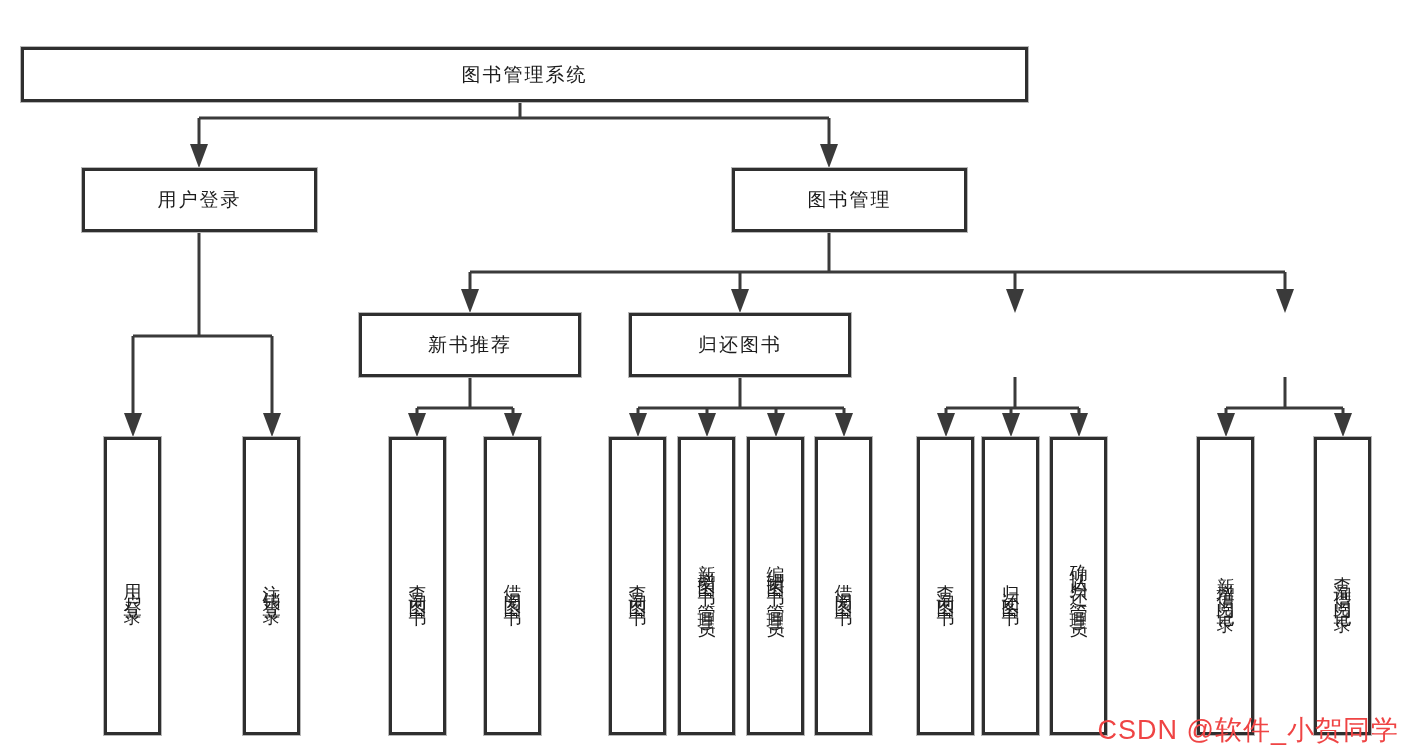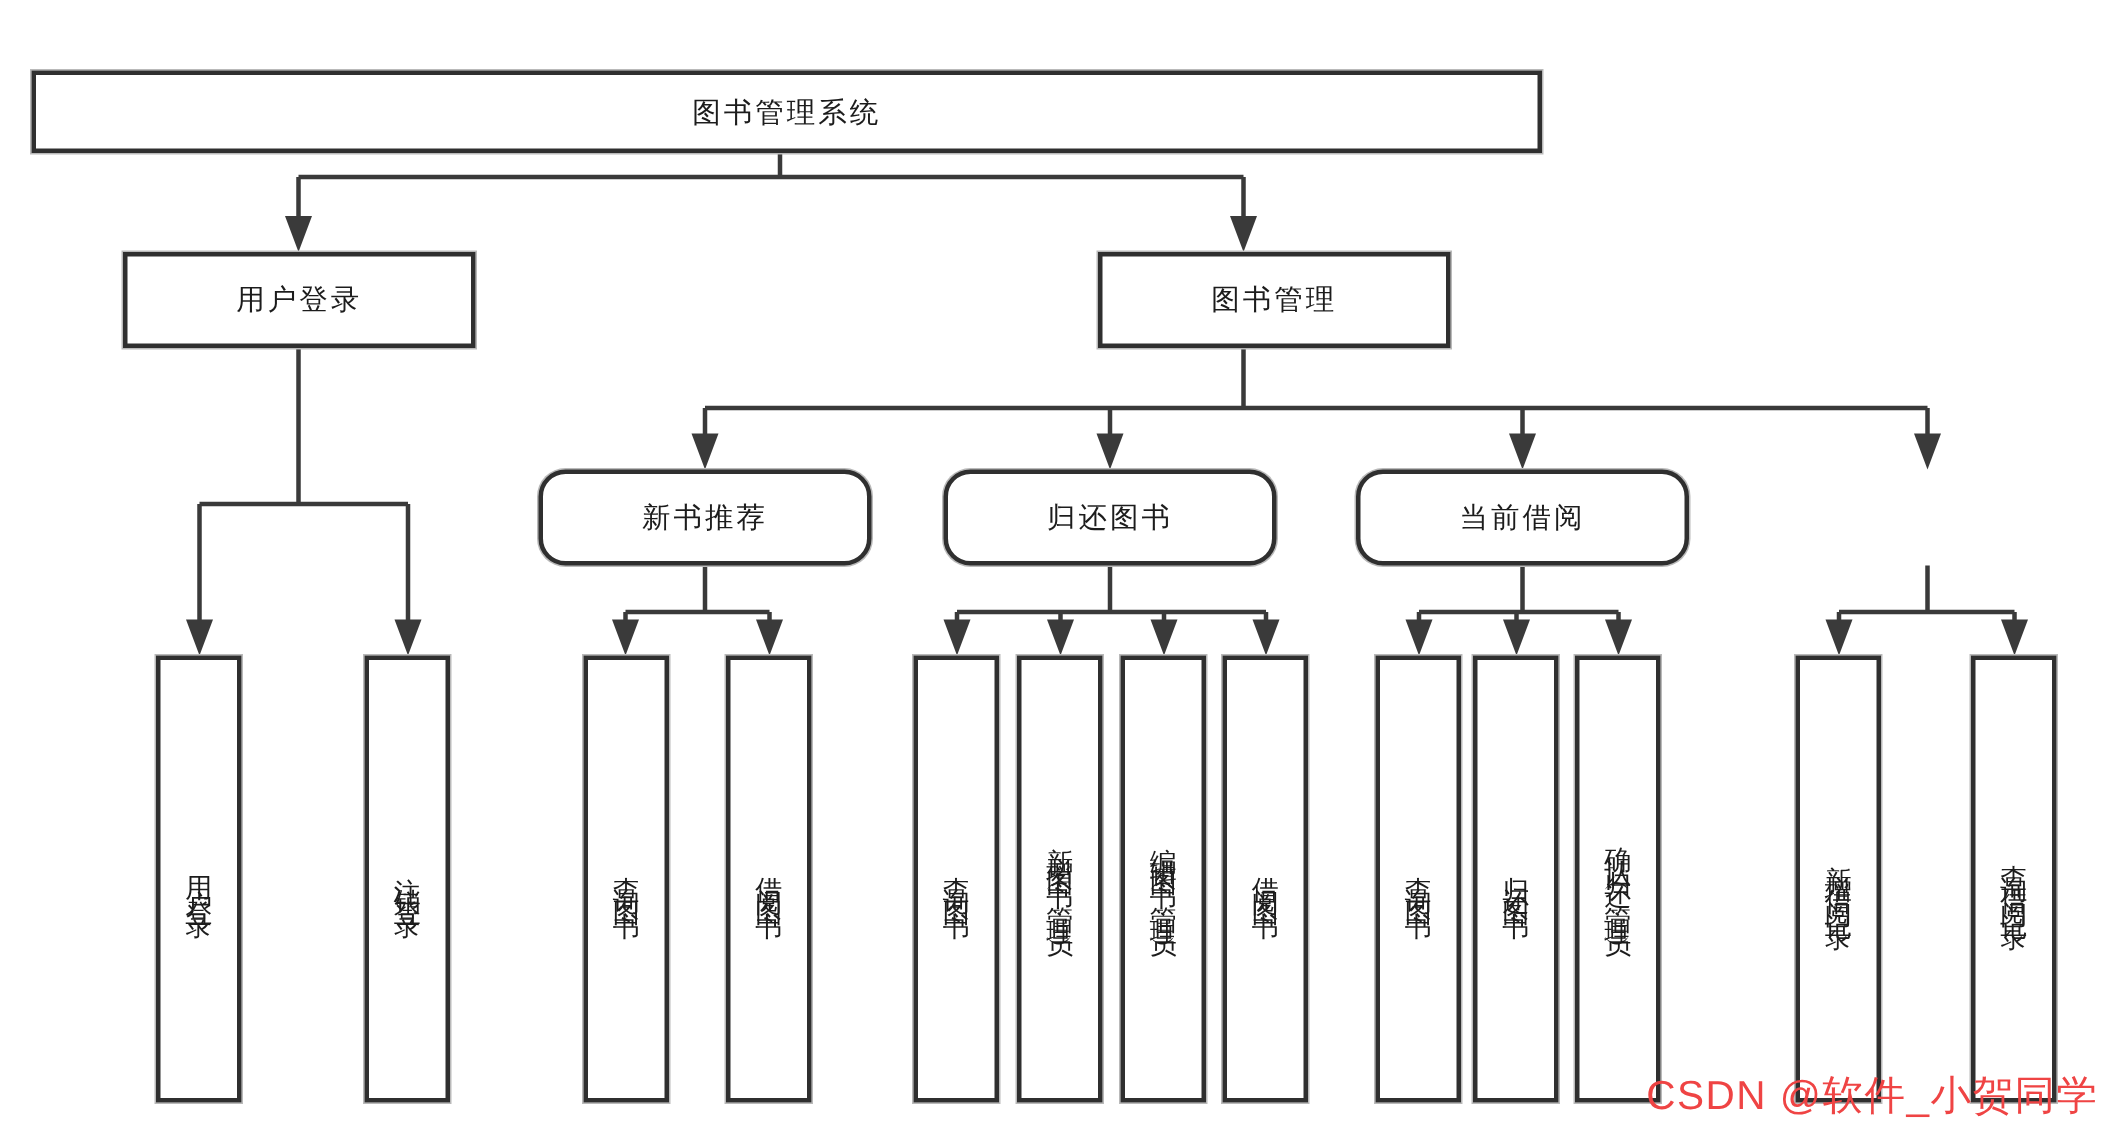--- a/index.html
+++ b/index.html
@@ -43,21 +43,21 @@
     line-height: 1;
     letter-spacing: 8px;
   }
   .leaf .vtext {
     writing-mode: vertical-rl;
     text-orientation: mixed;
     max-height: 290px;
   }
   .root-node   { left: 21px;  top: 13px;  width: 1007px; height: 55px; margin-top: 34px; }
   .lvl2        { top: 168px; width: 235px; height: 64px; }
-  .lvl3        { top: 313px; width: 222px; height: 64px; border-radius: 18px; }
+  .lvl3        { top: 313px; width: 222px; height: 64px; }
   .n-user-login      { left: 82px; }
   .n-book-mgmt       { left: 712px; margin-left: 20px; }
   .n-new-book        { left: 359px; }
   .n-book-borrow     { left: 629px; }
   .n-current-borrow  { left: 904px; }
   .n-borrow-records  { left: 1174px; }
   .leaf-1  { left: 104px; }
   .leaf-2  { left: 243px; }
   .leaf-3  { left: 389px; }
   .leaf-4  { left: 484px; }
@@ -140,23 +140,20 @@
   <div class="node h-label lvl2 n-book-mgmt">
     <span>图书管理</span>
   </div>
 
   <div class="node h-label lvl3 n-new-book">
     <span>新书推荐</span>
   </div>
   <div class="node h-label lvl3 n-book-borrow">
     <span>归还图书</span>
   </div>
-  <div class="node h-label lvl3 n-current-borrow">
-    <span>当前借阅</span>
-  </div>
 
   <div class="node leaf leaf-1">
     <span class="vtext">用户登录</span>
   </div>
   <div class="node leaf leaf-2">
     <span class="vtext">注销登录</span>
   </div>
   <div class="node leaf leaf-3">
     <span class="vtext">查询图书</span>
   </div>

